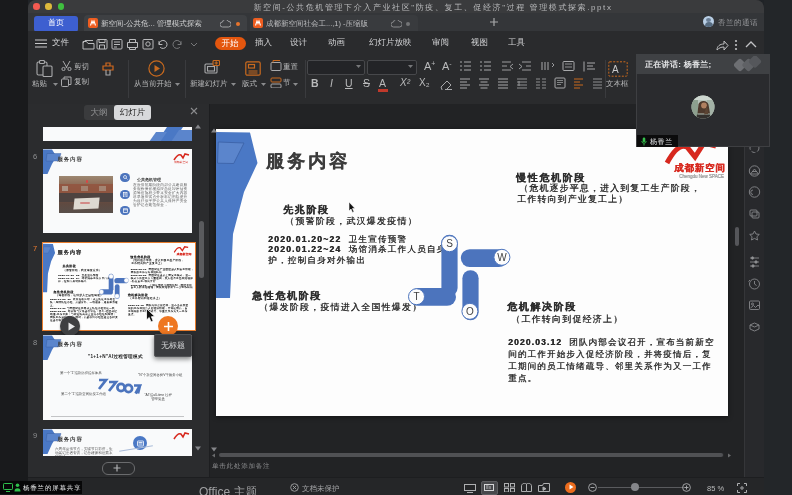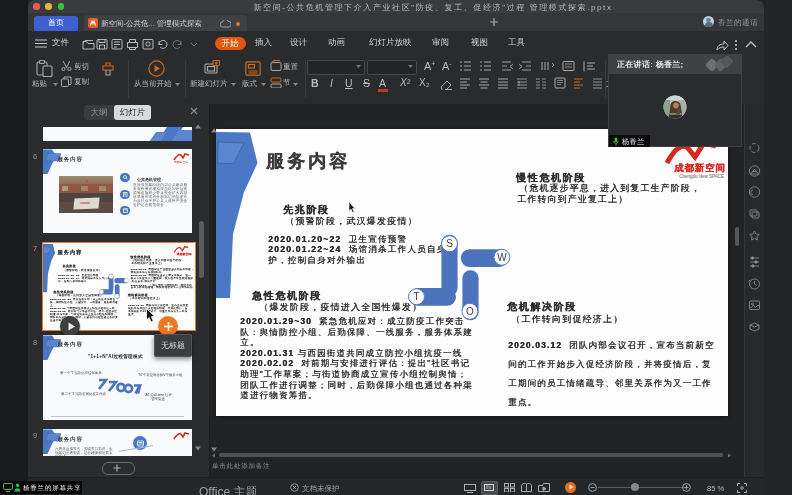--- a/index.html
+++ b/index.html
@@ -27,21 +27,21 @@
 #lpanel{position:absolute;left:0;top:104px;width:180.5px;height:373px;background:#2b2c2e;}
 .thumbcard{position:absolute;left:15px;width:149px;background:#f9fafb;}
 .snum{position:absolute;left:5px;font-size:7.5px;color:#8f9092;}
 
 #main{position:absolute;left:180.5px;top:104px;width:535.5px;height:373px;background:#222325;border-left:1px solid #1d1e20;}
 #slide{position:absolute;left:6.5px;top:25px;width:512px;height:287px;background:#fdfdfd;box-shadow:0 1px 5px rgba(0,0,0,.45);}
 .st{position:absolute;white-space:nowrap;color:#2c2c2c;text-shadow:0.45px 0 currentColor;}
 
 #statusbar{position:absolute;left:0;top:477px;width:100%;height:18px;background:#252628;border-top:1px solid #1d1e20;}
 
-#voverlay{position:absolute;left:608px;top:54px;width:134px;height:93px;z-index:50;}
+#voverlay{position:absolute;left:636px;top:54px;width:134px;height:93px;z-index:50;}
 #vhead{position:absolute;left:0;top:0;width:100%;height:20px;background:#3f4144;}
 #vbody{position:absolute;left:0;top:20px;width:132px;height:72px;background:#2a2b2e;border:1px solid #3e3f42;border-top:none;}
 </style>
 </head>
 <body>
 <div id="screen">
   <div class="abs" style="left:0;top:0;width:28px;height:495px;background:#191a1c;"></div>
     <div id="win">
     <div id="titlebar">
       <div class="light" style="left:5px;background:#f45a51;"></div>
@@ -54,20 +54,31 @@
       <div class="dtab" style="left:56px;width:163px;background:#3e4043;">
         <svg class="abs" style="left:4px;top:3.5px" width="10" height="10">
             <rect width="10" height="10" rx="2" fill="#ee5d20"></rect>
             <path d="M2.5 7.5 L4 3 L5 5.5 L6 3 L7.5 7.5" stroke="#fff" stroke-width="1.1" fill="none"></path>
           </svg>
         <div class="tx" style="left:17px;color:#d2d3d4;width:115px;">新空间-公共危... 管理模式探索</div>
         <svg class="abs" style="left:136px;top:5px" width="11" height="8">
             <path d="M2.5 7 a2.5 2.5 0 0 1 0-5 a3 3 0 0 1 5.8-.6 a2.6 2.6 0 0 1 .2 5.6 z" fill="none" stroke="#9fa0a2" stroke-width="1"></path>
           </svg>
         <div class="abs" style="left:152px;top:7px;width:4px;height:4px;border-radius:50%;background:#e8742c;"></div>
+      </div>
+      <div class="dtab" style="left:222px;width:168px;background:#393b3e;">
+        <svg class="abs" style="left:3px;top:3.5px" width="10" height="10">
+            <rect width="10" height="10" rx="2" fill="#ee5d20"></rect>
+            <path d="M2.5 7.5 L4 3 L5 5.5 L6 3 L7.5 7.5" stroke="#fff" stroke-width="1.1" fill="none"></path>
+          </svg>
+        <div class="tx" style="left:16px;color:#bdbec0;width:122px;">成都新空间社会工...,1) -压缩版</div>
+        <svg class="abs" style="left:141px;top:5px" width="11" height="8">
+            <path d="M2.5 7 a2.5 2.5 0 0 1 0-5 a3 3 0 0 1 5.8-.6 a2.6 2.6 0 0 1 .2 5.6 z" fill="none" stroke="#8a8b8d" stroke-width="1"></path>
+          </svg>
+        <div class="abs" style="left:156px;top:7px;width:4px;height:4px;border-radius:50%;background:#737476;"></div>
       </div>
       <svg class="abs" style="left:461px;top:4px" width="10" height="10">
           <path d="M5 1 V9 M1 5 H9" stroke="#a7a8aa" stroke-width="1.2"></path>
         </svg>
       <div class="abs" style="left:675px;top:2.7px;width:11px;height:11px;border-radius:50%;background:#b9cfe6;overflow:hidden;">
         <div class="abs" style="left:3px;top:2px;width:5px;height:4px;border-radius:50%;background:#6a7f96;"></div>
         <div class="abs" style="left:1.5px;top:6.5px;width:8px;height:5px;border-radius:4px 4px 0 0;background:#566b80;"></div>
       </div>
       <div class="abs" style="left:690px;top:4.5px;font-size:7.5px;color:#96979a;letter-spacing:0.5px;">香兰的通话</div>
     </div>
@@ -414,42 +425,41 @@
           <path d="M40 4 L46 1 L53 6" stroke="#3aa03a" stroke-width="2.5"></path>
         </svg>
         <div class="st" style="left:458px;top:33px;font-size:9.5px;font-weight:bold;color:#d7281e;letter-spacing:0.8px;">成都新空间</div>
         <div class="st" style="left:463px;top:44.5px;font-size:4.5px;color:#999;">Chengdu New SPACE</div>
 
         <div class="st" style="left:67px;top:73.5px;font-size:10px;font-weight:bold;letter-spacing:1.6px;">先兆阶段</div>
         <div class="st" style="left:69px;top:85.5px;font-size:9px;letter-spacing:1.2px;">（预警阶段，武汉爆发疫情）</div>
         <div class="st" style="left:52px;top:104.5px;font-size:8.6px;letter-spacing:1.2px;line-height:10.9px;"><b>2020.01.20~22</b>&nbsp; 卫生宣传预警<br><b>2020.01.22~24</b>&nbsp; 场馆消杀工作人员自身防<br>护，控制自身对外输出</div>
         <div class="st" style="left:36px;top:159.5px;font-size:10px;font-weight:bold;letter-spacing:1.6px;">急性危机阶段</div>
         <div class="st" style="left:43px;top:171.5px;font-size:9px;letter-spacing:1.2px;">（爆发阶段，疫情进入全国性爆发）</div>
-        <div class="st" style="left:24px;top:187px;font-size:8.6px;letter-spacing:1.1px;line-height:10.6px;"><b>2020.01.29~30</b>&nbsp; 紧急危机应对：成立防疫工作突击<br>队：舆情防控小组、后勤保障、一线服务，服务体系建<br>立。<br><b>2020.01.31</b> 与西园街道共同成立防控小组抗疫一线<br><b>2020.02.02</b>&nbsp; 对前期与安排进行评估：提出"社区书记<br>助理"工作草案；与街道协商成立宣传小组控制舆情；<br>团队工作进行调整；同时，后勤保障小组也通过各种渠<br>道进行物资筹措。</div>
 
         <svg class="abs" style="left:188px;top:100px" width="110" height="95">
           <rect x="37.4" y="5.7" width="16.2" height="61.4" rx="8.1" fill="#4c74bd"></rect>
           <rect x="56.8" y="20.2" width="46.9" height="17.8" rx="8.9" fill="#4c74bd"></rect>
           <rect x="58.4" y="41.2" width="16.2" height="50.1" rx="8.1" fill="#4c74bd"></rect>
           <rect x="5.1" y="59" width="46.9" height="17.8" rx="8.9" fill="#4c74bd"></rect>
           <circle cx="45.5" cy="14.7" r="8" fill="#fdfdfd" stroke="#4c74bd" stroke-width="1"></circle>
           <circle cx="97.9" cy="28.3" r="8" fill="#fdfdfd" stroke="#4c74bd" stroke-width="1"></circle>
           <circle cx="12.5" cy="67.7" r="8" fill="#fdfdfd" stroke="#4c74bd" stroke-width="1"></circle>
           <circle cx="65.9" cy="82.3" r="8" fill="#fdfdfd" stroke="#4c74bd" stroke-width="1"></circle>
           <text x="45.5" y="18.2" font-size="10" fill="#3f3f3f" text-anchor="middle" font-family="Liberation Sans">S</text>
           <text x="97.9" y="31.8" font-size="10" fill="#3f3f3f" text-anchor="middle" font-family="Liberation Sans">W</text>
           <text x="12.5" y="71.2" font-size="10" fill="#3f3f3f" text-anchor="middle" font-family="Liberation Sans">T</text>
           <text x="65.9" y="85.8" font-size="10" fill="#3f3f3f" text-anchor="middle" font-family="Liberation Sans">O</text>
         </svg>
 
         <div class="st" style="left:300px;top:41.5px;font-size:10px;font-weight:bold;letter-spacing:1.6px;">慢性危机阶段</div>
         <div class="st" style="left:303px;top:54px;font-size:9px;letter-spacing:1.1px;line-height:10.8px;">（危机逐步平息，进入到复工生产阶段，<br><span style="position:relative;left:-2px;">工作转向到产业复工上）</span></div>
         <div class="st" style="left:291px;top:170.5px;font-size:10px;font-weight:bold;letter-spacing:1.6px;">危机解决阶段</div>
         <div class="st" style="left:295px;top:184px;font-size:9px;letter-spacing:1.2px;">（工作转向到促经济上）</div>
-        <div class="st" style="left:292px;top:206.5px;font-size:8.6px;letter-spacing:1.1px;line-height:19px;"><b>2020.03.12</b>&nbsp; 团队内部会议召开，宣布当前新空<br>间的工作开始步入促经济阶段，并将疫情后，复<br>工期间的员工情绪疏导、邻里关系作为又一工作<br>重点。</div>
+        <div class="st" style="left:292px;top:206.5px;font-size:8.6px;letter-spacing:1.1px;line-height:12px;"><b>2020.03.12</b>&nbsp; 团队内部会议召开，宣布当前新空<br>间的工作开始步入促经济阶段，并将疫情后，复<br>工期间的员工情绪疏导、邻里关系作为又一工作<br>重点。</div>
 
         <svg class="abs" style="left:132px;top:73px" width="8" height="11">
             <path d="M1 0 L1 9 L3 7 L4.5 10.5 L6 9.8 L4.5 6.5 L7 6.5 Z" fill="#111" stroke="#fff" stroke-width="0.6"></path>
           </svg>
       </div>
 
       <svg class="abs" style="left:0.5px;top:23px" width="8" height="7">
           <path d="M1 5.5 L4 1.5 L7 5.5 z" fill="#85868a"></path>
         </svg>
       <svg class="abs" style="left:0.5px;top:342px" width="8" height="7">

